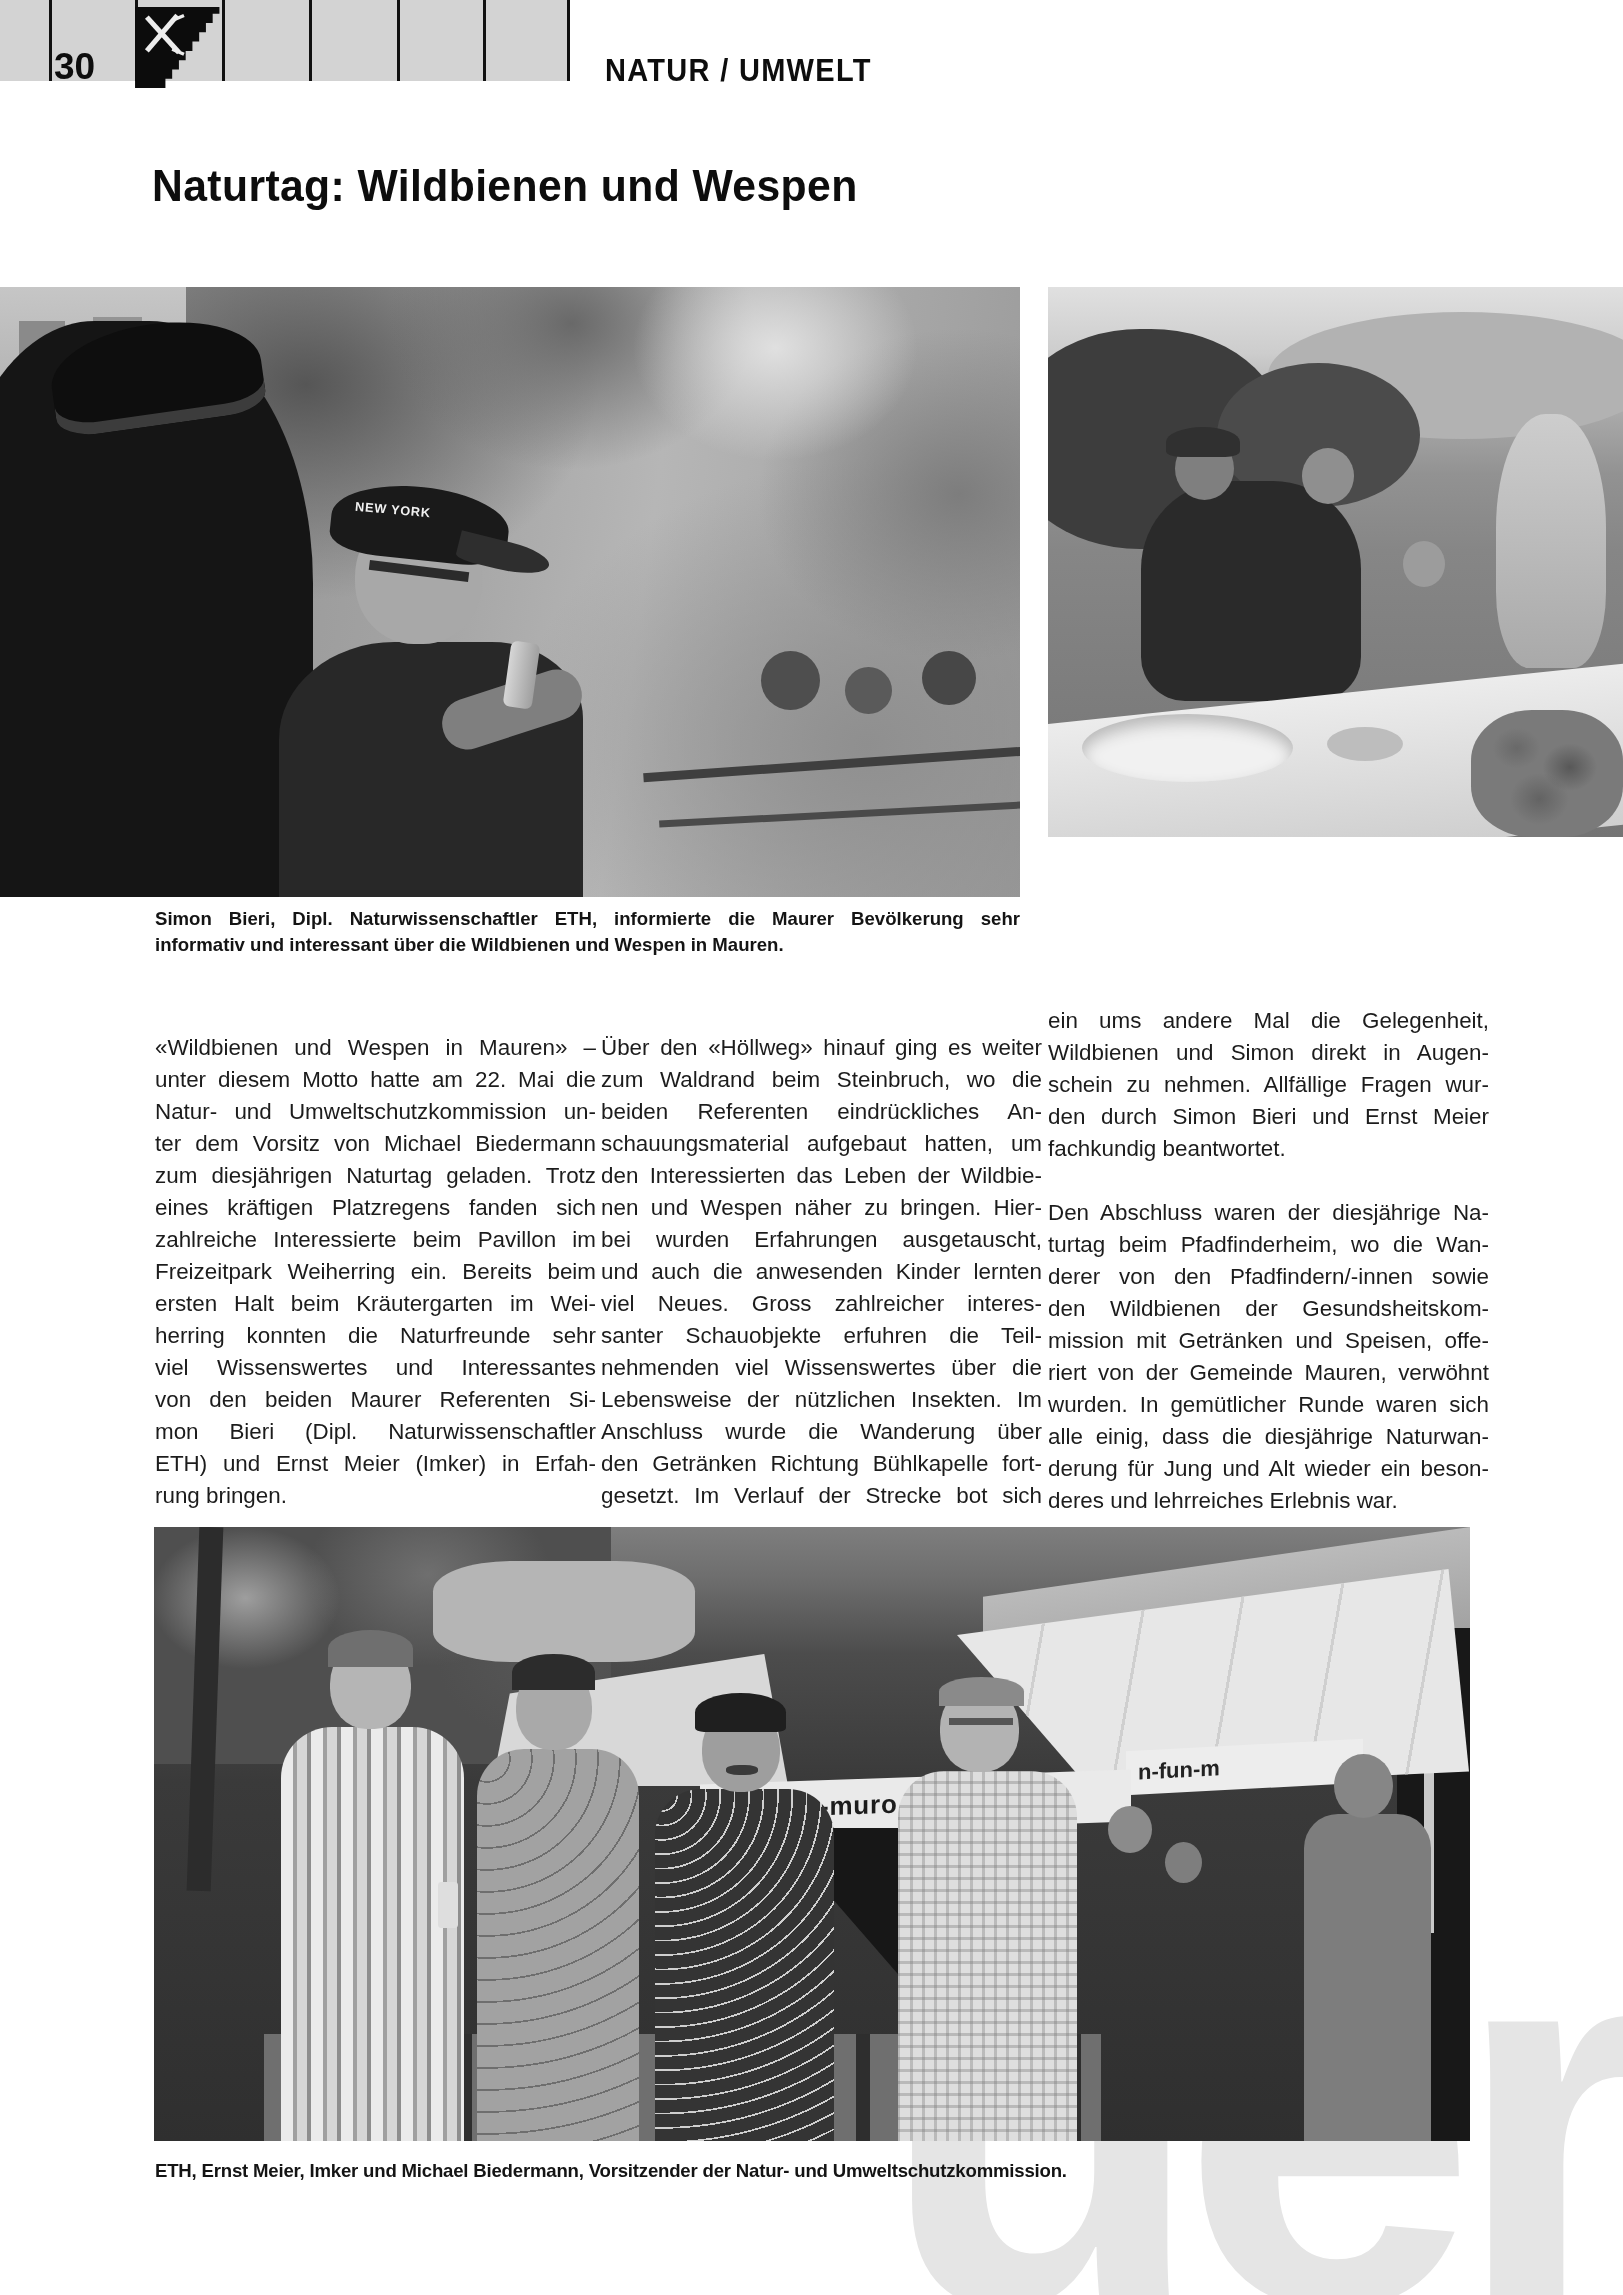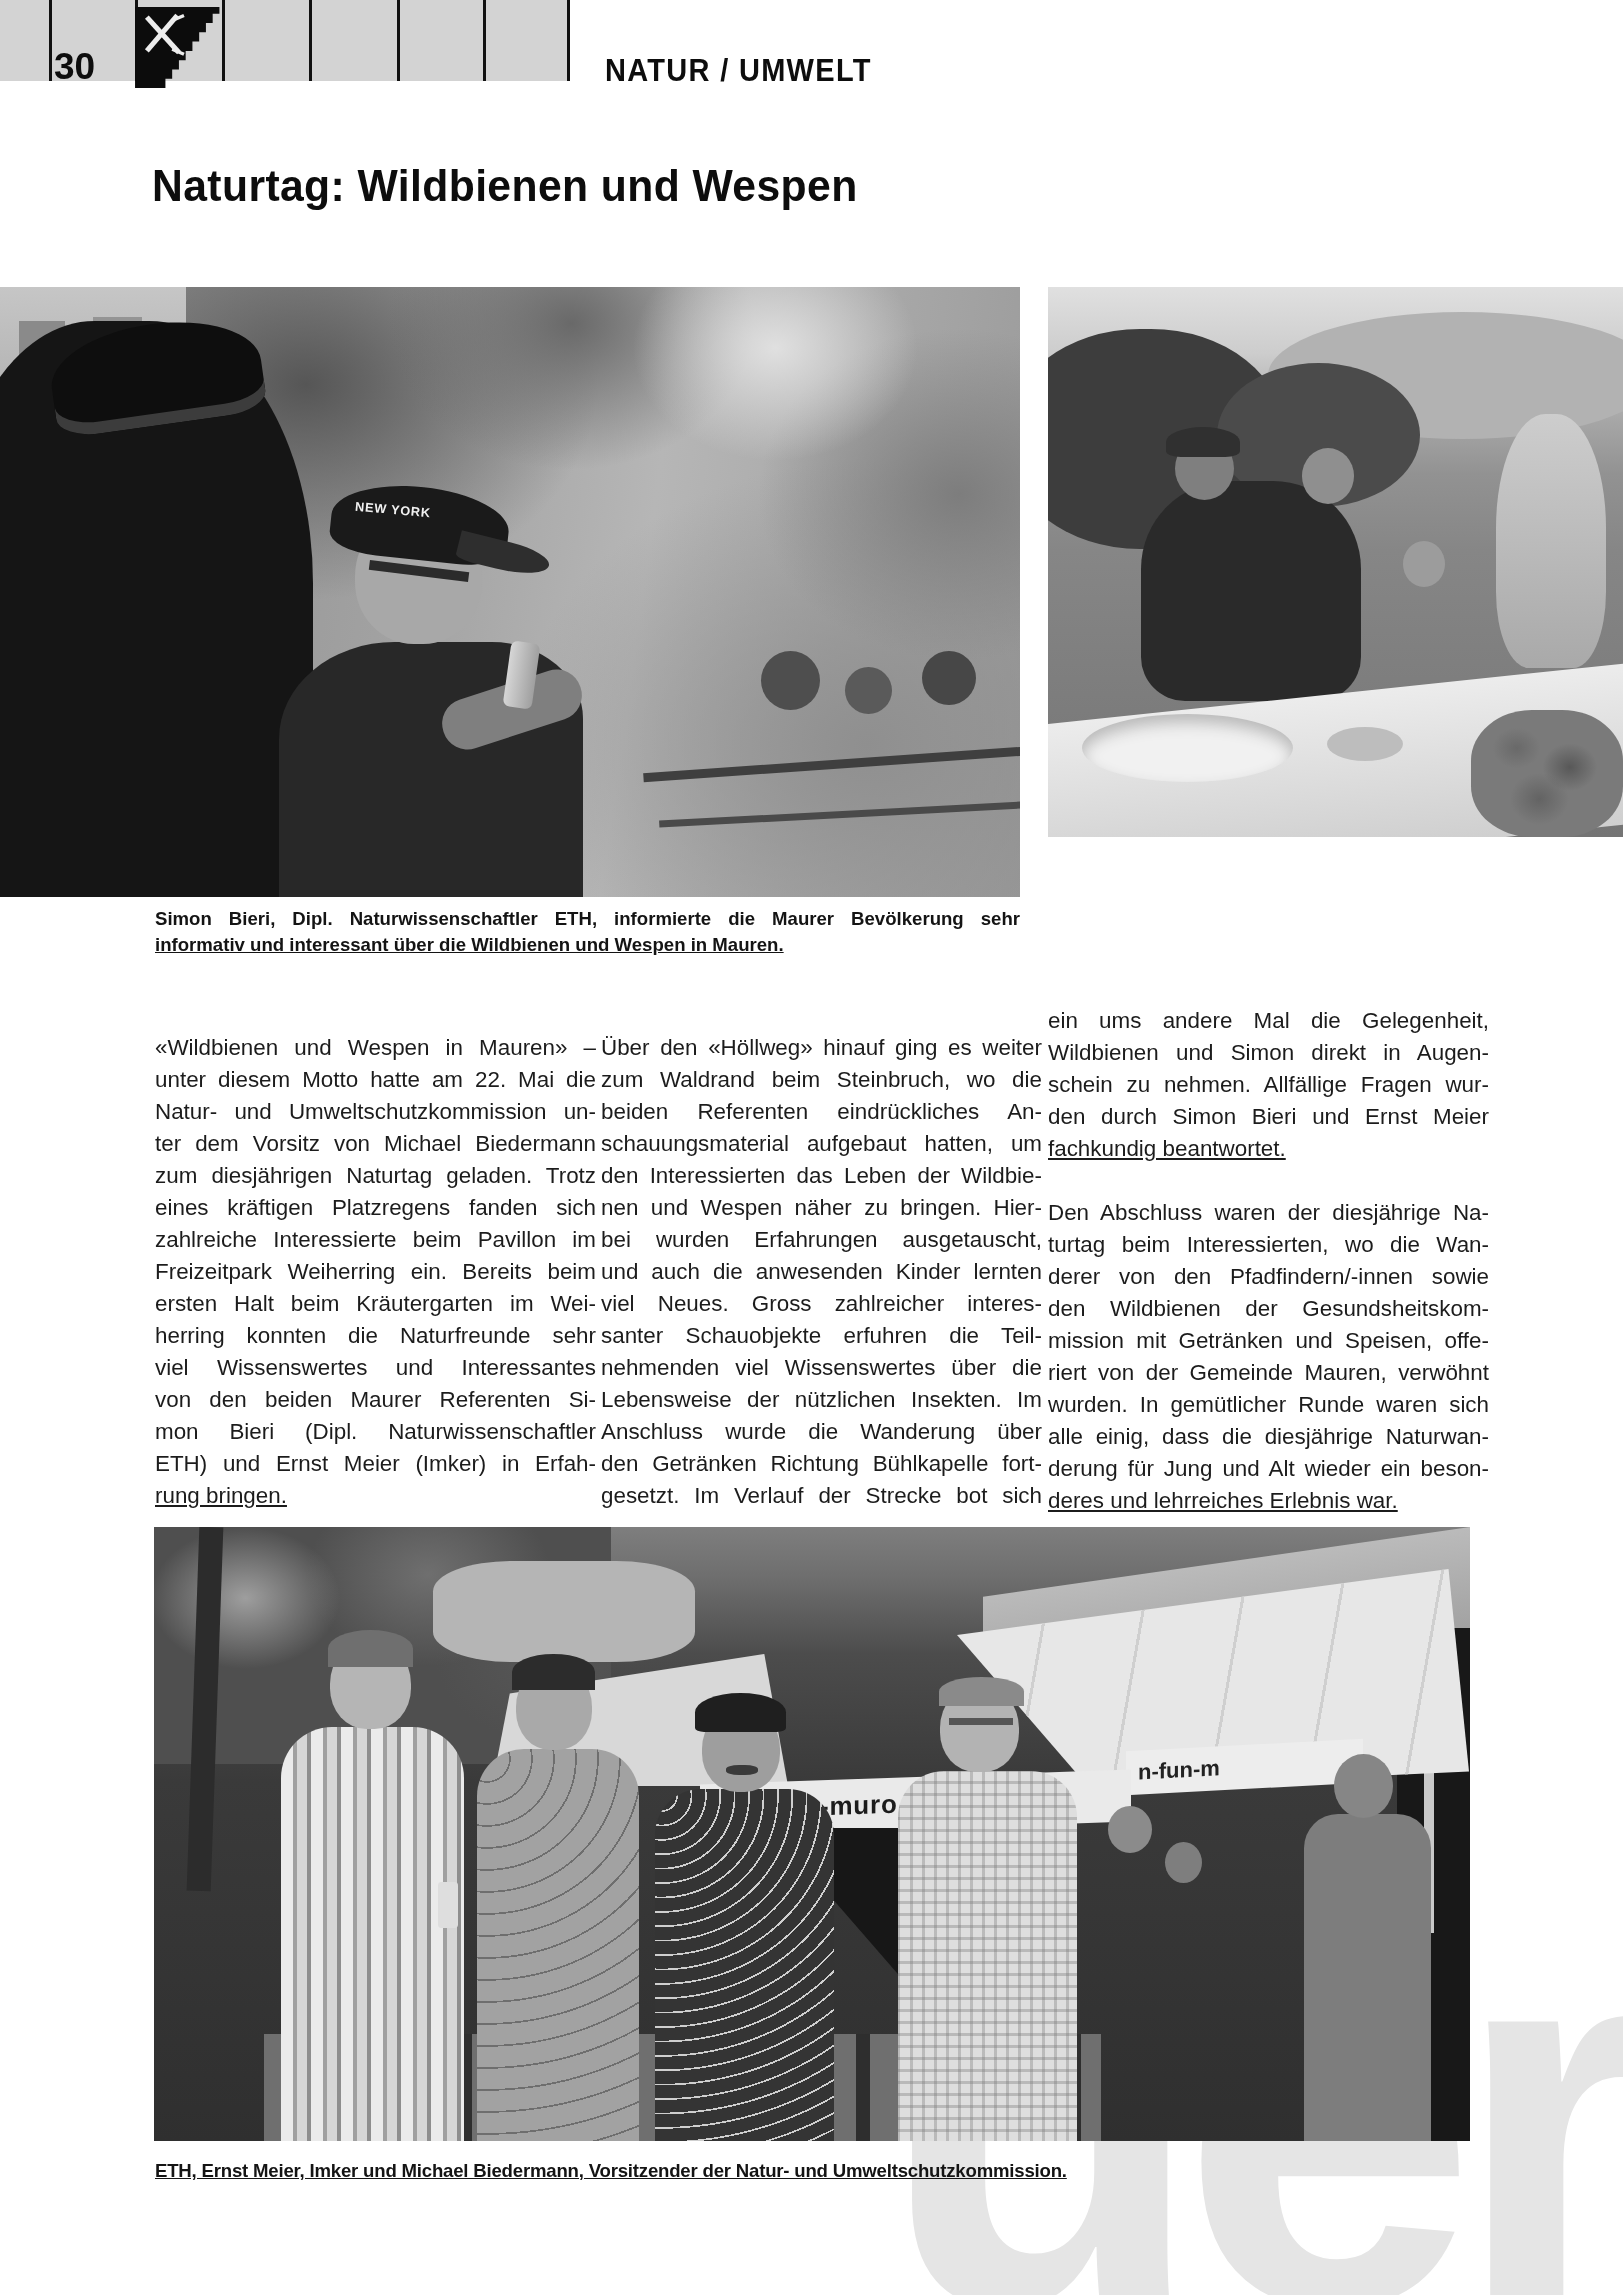--- a/index.html
+++ b/index.html
@@ -23,21 +23,21 @@
   .caption{font-weight:700;color:#141414;z-index:3;}
   #caption-top-left{left:155px;top:906px;width:865px;font-size:18.6px;line-height:26px;}
   #caption-top-right{left:1050px;top:856px;width:440px;font-size:18.6px;line-height:31px;}
   #caption-bottom{left:155px;top:2158px;width:1315px;font-size:18.6px;line-height:26px;letter-spacing:-0.2px;}
   .bodycol{width:441px;font-size:22.4px;line-height:32px;color:#1c1c1c;z-index:3;margin-top:26px;}
   #col-1{left:155px;top:1006px;}
   #col-2{left:601px;top:1006px;}
   #col-3{left:1048px;top:979px;}
   .para + .para{margin-top:32px;}
   .jline{text-align:justify;text-align-last:justify;}
-  .lline{text-align:justify;text-align-last:left;text-decoration:underline;}
+  .lline{text-align:justify;text-align-last:left;}
 
   
   #watermark{left:879px;top:1852px;font-size:533px;font-weight:700;letter-spacing:-24px;
         color:#e5e5e5;z-index:0;line-height:1;}
 
   
   .photo{position:absolute;overflow:hidden;z-index:2;}
   .ph{position:absolute;}
 
   #photo-top-left{left:0;top:287px;width:1020px;height:610px;
@@ -258,21 +258,21 @@
   <div id="col-3" class="abs bodycol">
       <div class="para">
         <div class="jline">ein ums andere Mal die Gelegenheit,</div>
         <div class="jline">Wildbienen und Simon direkt in Augen-</div>
         <div class="jline">schein zu nehmen. Allfällige Fragen wur-</div>
         <div class="jline">den durch Simon Bieri und Ernst Meier</div>
         <div class="lline">fachkundig beantwortet.</div>
       </div>
       <div class="para">
         <div class="jline">Den Abschluss waren der diesjährige Na-</div>
-        <div class="jline">turtag beim Interessierten, wo die Wan-</div>
+        <div class="jline">turtag beim Pfadfinderheim, wo die Wan-</div>
         <div class="jline">derer von den Pfadfindern/-innen sowie</div>
         <div class="jline">den Wildbienen der Gesundsheitskom-</div>
         <div class="jline">mission mit Getränken und Speisen, offe-</div>
         <div class="jline">riert von der Gemeinde Mauren, verwöhnt</div>
         <div class="jline">wurden. In gemütlicher Runde waren sich</div>
         <div class="jline">alle einig, dass die diesjährige Naturwan-</div>
         <div class="jline">derung für Jung und Alt wieder ein beson-</div>
         <div class="lline">deres und lehrreiches Erlebnis war.</div>
       </div>
     </div>

